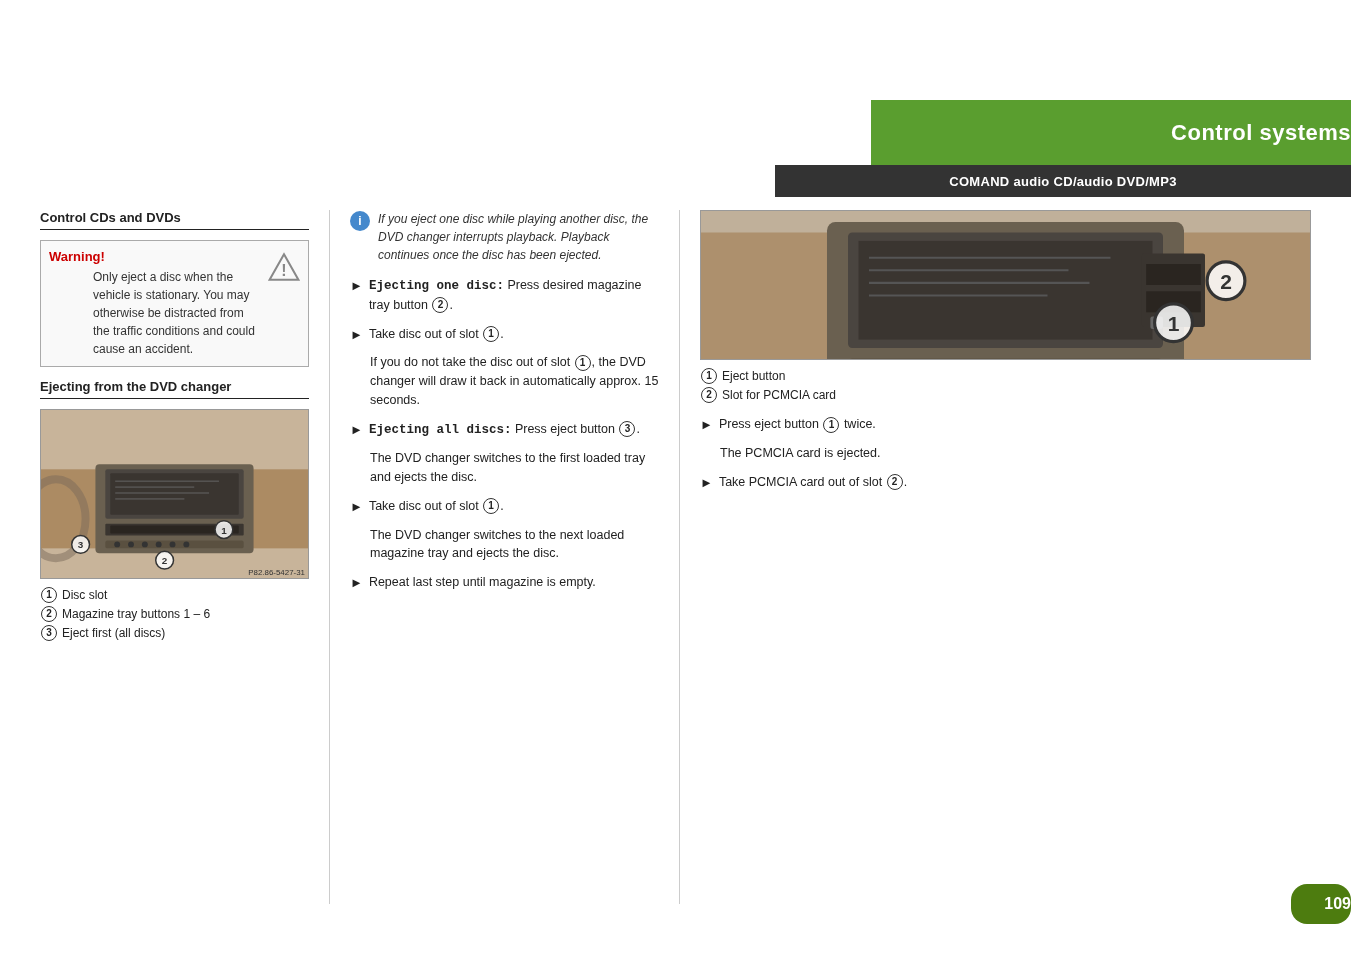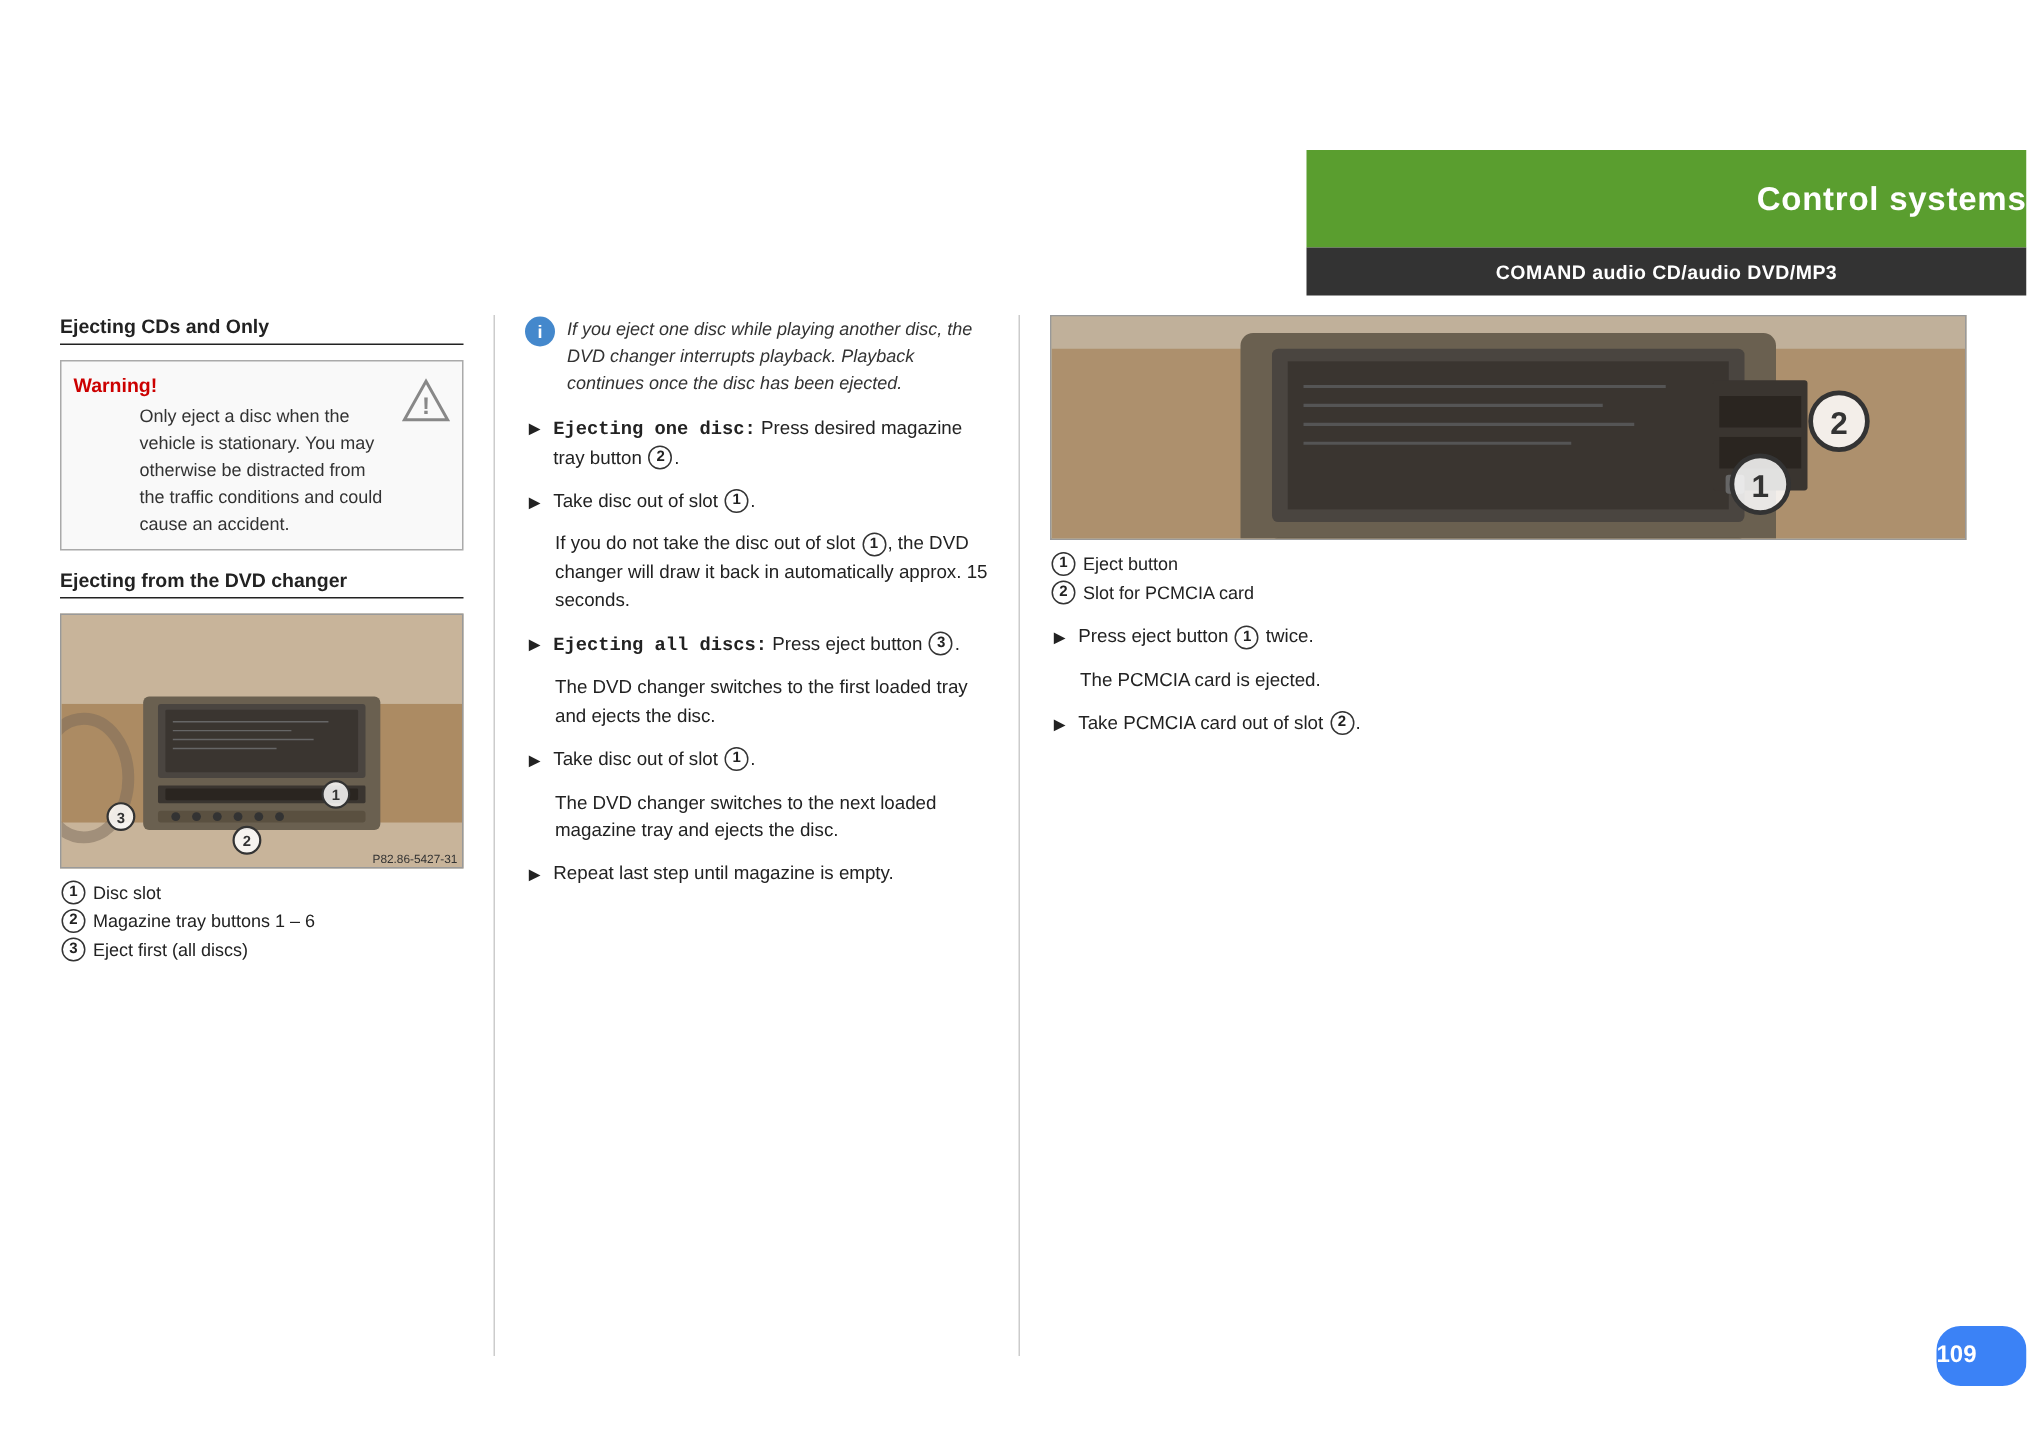--- a/index.html
+++ b/index.html
@@ -31,45 +31,45 @@
       font-size: 22px;
       font-weight: bold;
       letter-spacing: 0.5px;
     }
 
     
     .sub-header {
       position: absolute;
       top: 165px;
       right: 0;
-      width: 480px;
+      width: 576px;
       height: 32px;
       background: #333333;
       display: flex;
       align-items: center;
       justify-content: center;
     }
     .sub-header-title {
       color: #ffffff;
       font-size: 13px;
       font-weight: bold;
       letter-spacing: 0.3px;
     }
 
     
     .page-number-box {
       position: absolute;
       bottom: 30px;
       right: 0;
       width: 60px;
       height: 40px;
-      background: #3b82f6;
-      display: flex;
-      align-items: center;
-      justify-content: flex-start;
+      background: #4d7c0f;
+      display: flex;
+      align-items: center;
+      justify-content: flex-end;
       border-radius: 16px;
     }
     .page-number {
       color: #ffffff;
       font-size: 16px;
       font-weight: bold;
     }
 
     
     .content {
@@ -258,21 +258,21 @@
 </div>
 
 <div class="page-number-box">
   <span class="page-number">109</span>
 </div>
 
 <div class="content">
 
   <div class="left-col">
 
-    <div class="section-heading">Ejecting CDs and Only</div>
+    <div class="section-heading">Control CDs and DVDs</div>
 
     <div class="warning-box">
       <div style="flex:1">
         <div class="warning-title">Warning!</div>
         <div class="warning-text">Only eject a disc when the vehicle is stationary. You may otherwise be distracted from the traffic conditions and could cause an accident.</div>
       </div>
 
       <svg class="warning-icon" viewBox="0 0 40 40">
         <polygon points="20,4 38,36 2,36" fill="none" stroke="#888" stroke-width="2.5"></polygon>
         <text x="20" y="31" text-anchor="middle" font-size="20" font-weight="bold" fill="#888">!</text>

